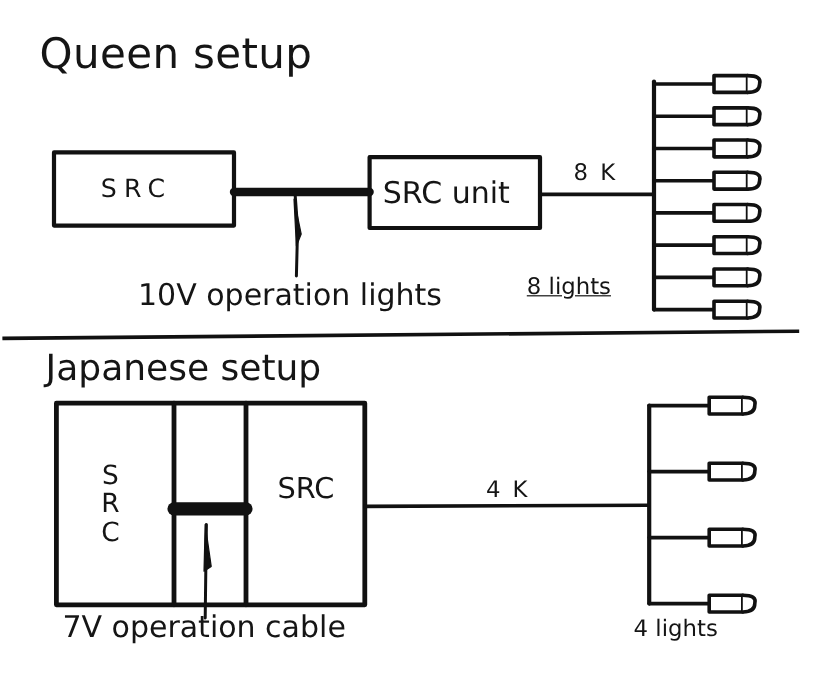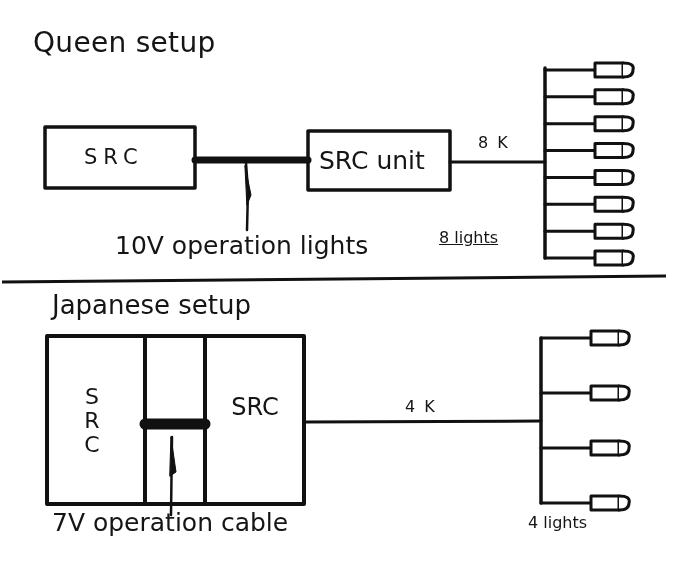--- a/index.html
+++ b/index.html
@@ -1,23 +1,23 @@
 <!DOCTYPE html>
 <html><head>
 <meta charset="utf-8">
 <style>
   html, body { margin: 0; padding: 0; background: #ffffff; }
   body { width: 684px; height: 566px; position: relative; overflow: hidden;
          font-family: "DejaVu Sans", sans-serif; color: #111; }
   svg { position: absolute; left: 0; top: 0; }
   .t { position: absolute; white-space: nowrap; color: #151515; }
-  .h1 { font-size: 28px; letter-spacing: 0.3px; }
-  .h2 { font-size: 26px; margin-left: 14px; }
+  .h1 { font-size: 35px; letter-spacing: 0.3px; }
+  .h2 { font-size: 30px; }
   .lbl { font-size: 25px; }
-  .sm { font-size: 16px; }
+  .sm { font-size: 19px; }
   .src-spaced { font-size: 21px; letter-spacing: 6px; }
   .vert { font-size: 22px; line-height: 24px; text-align: center; width: 24px; }
   .unit2 { font-size: 24px; line-height: 30px; text-align: center; }
 </style>
 </head>
 <body>
 
 <svg width="684" height="566">
 
   <g stroke="#111" fill="none" stroke-linecap="round" stroke-linejoin="round">

